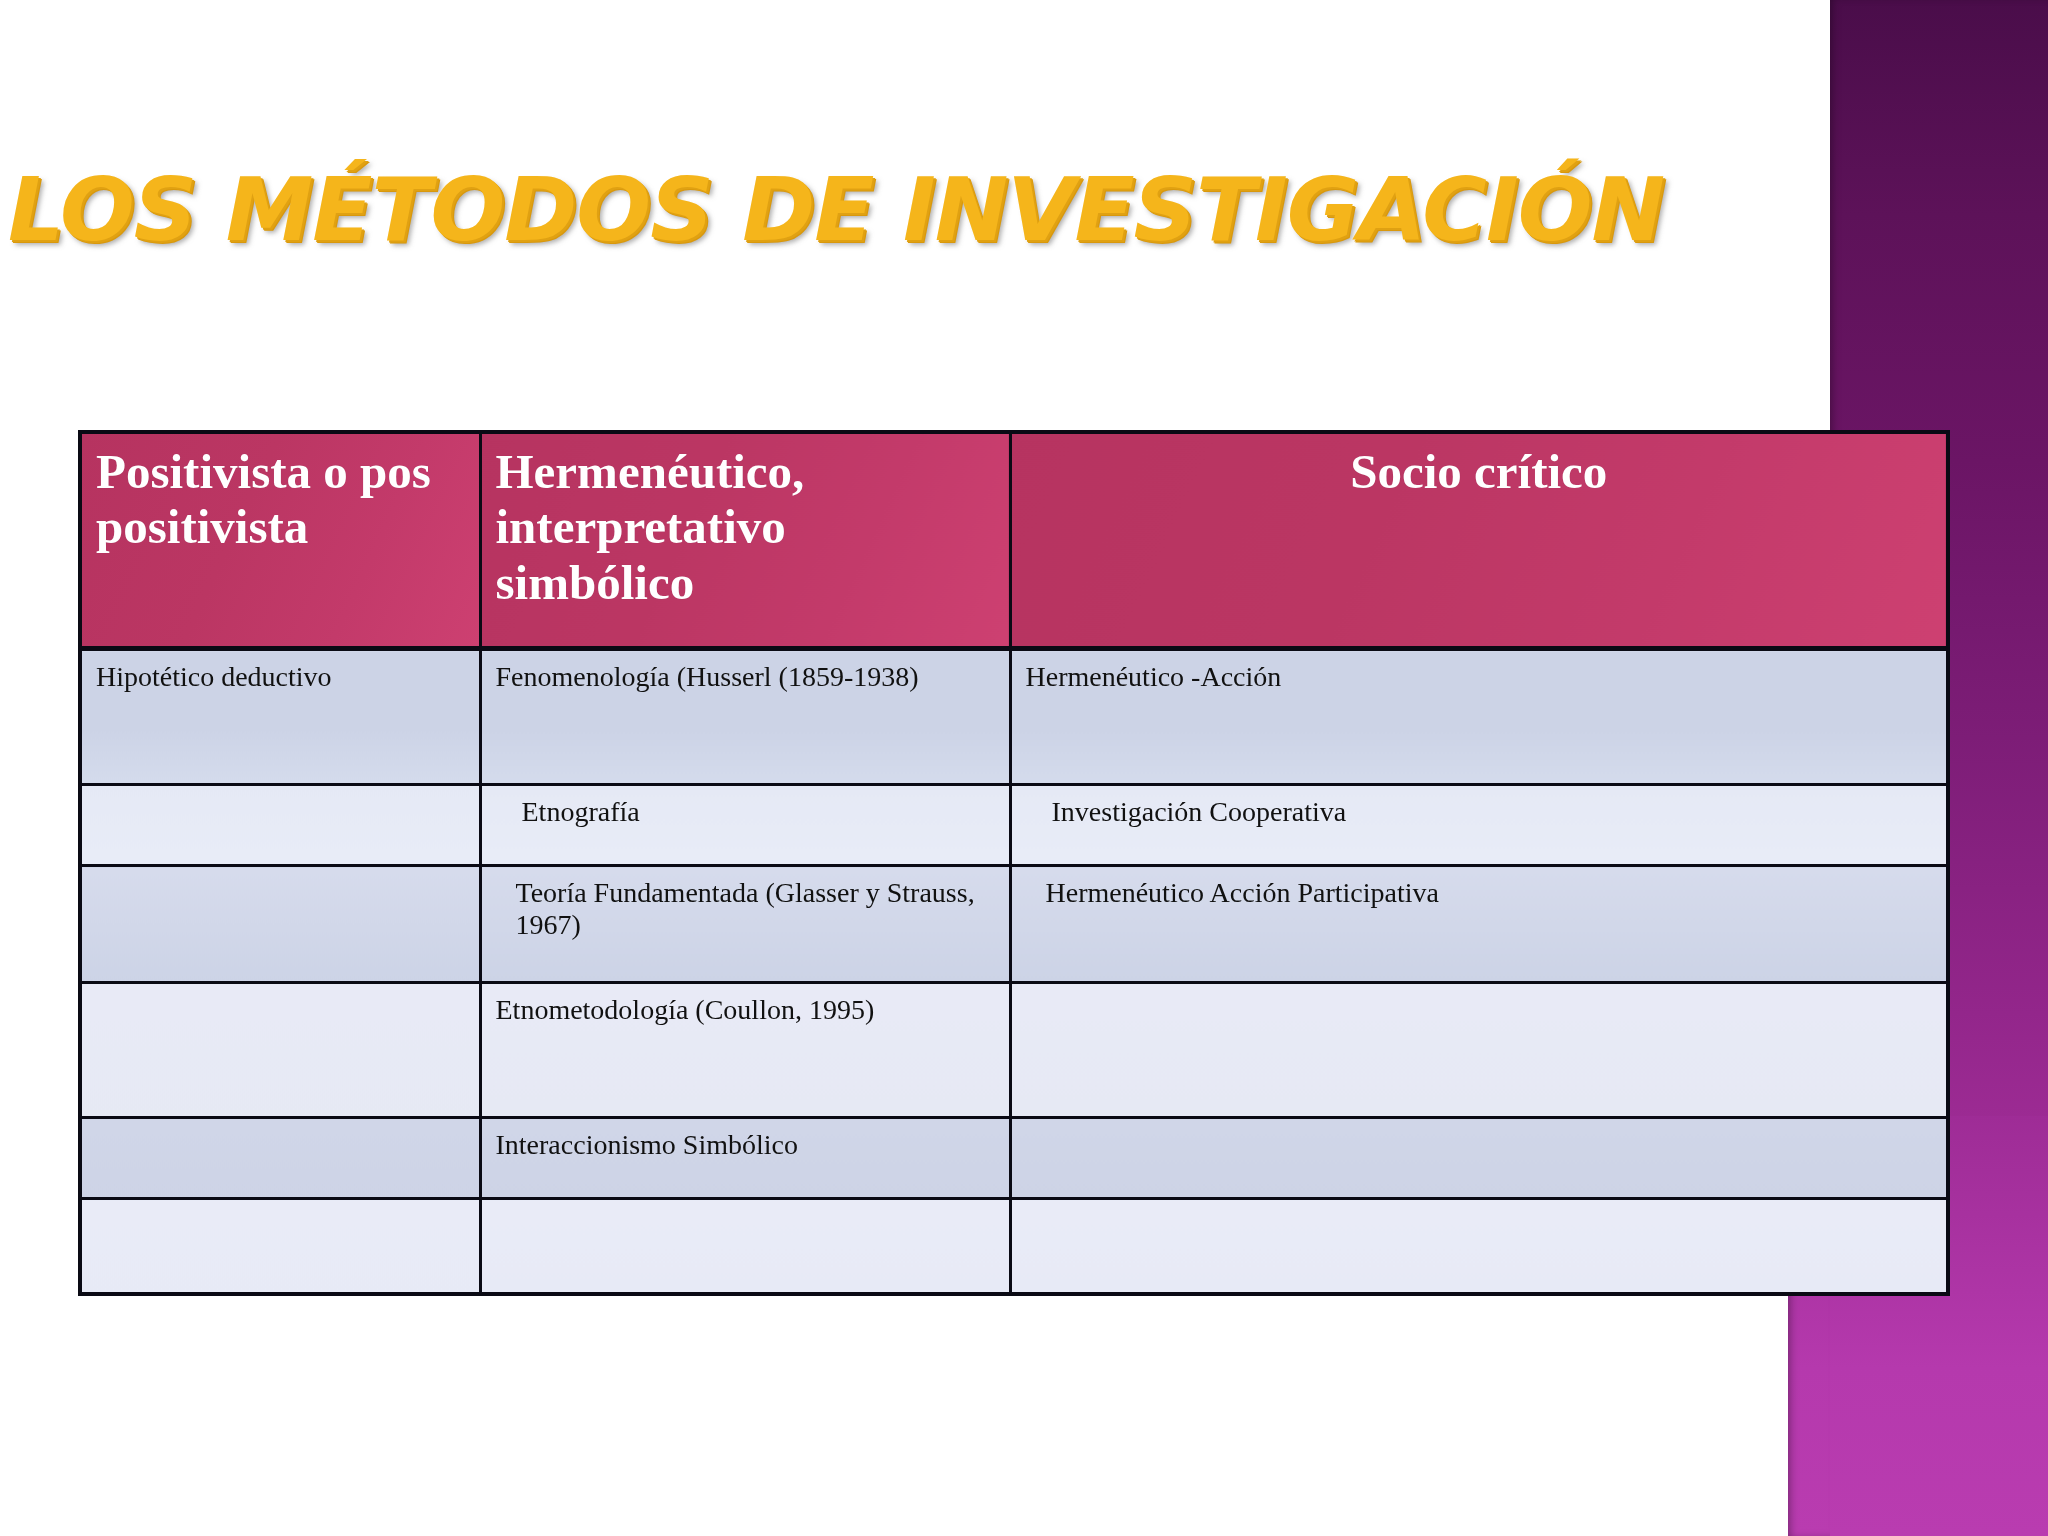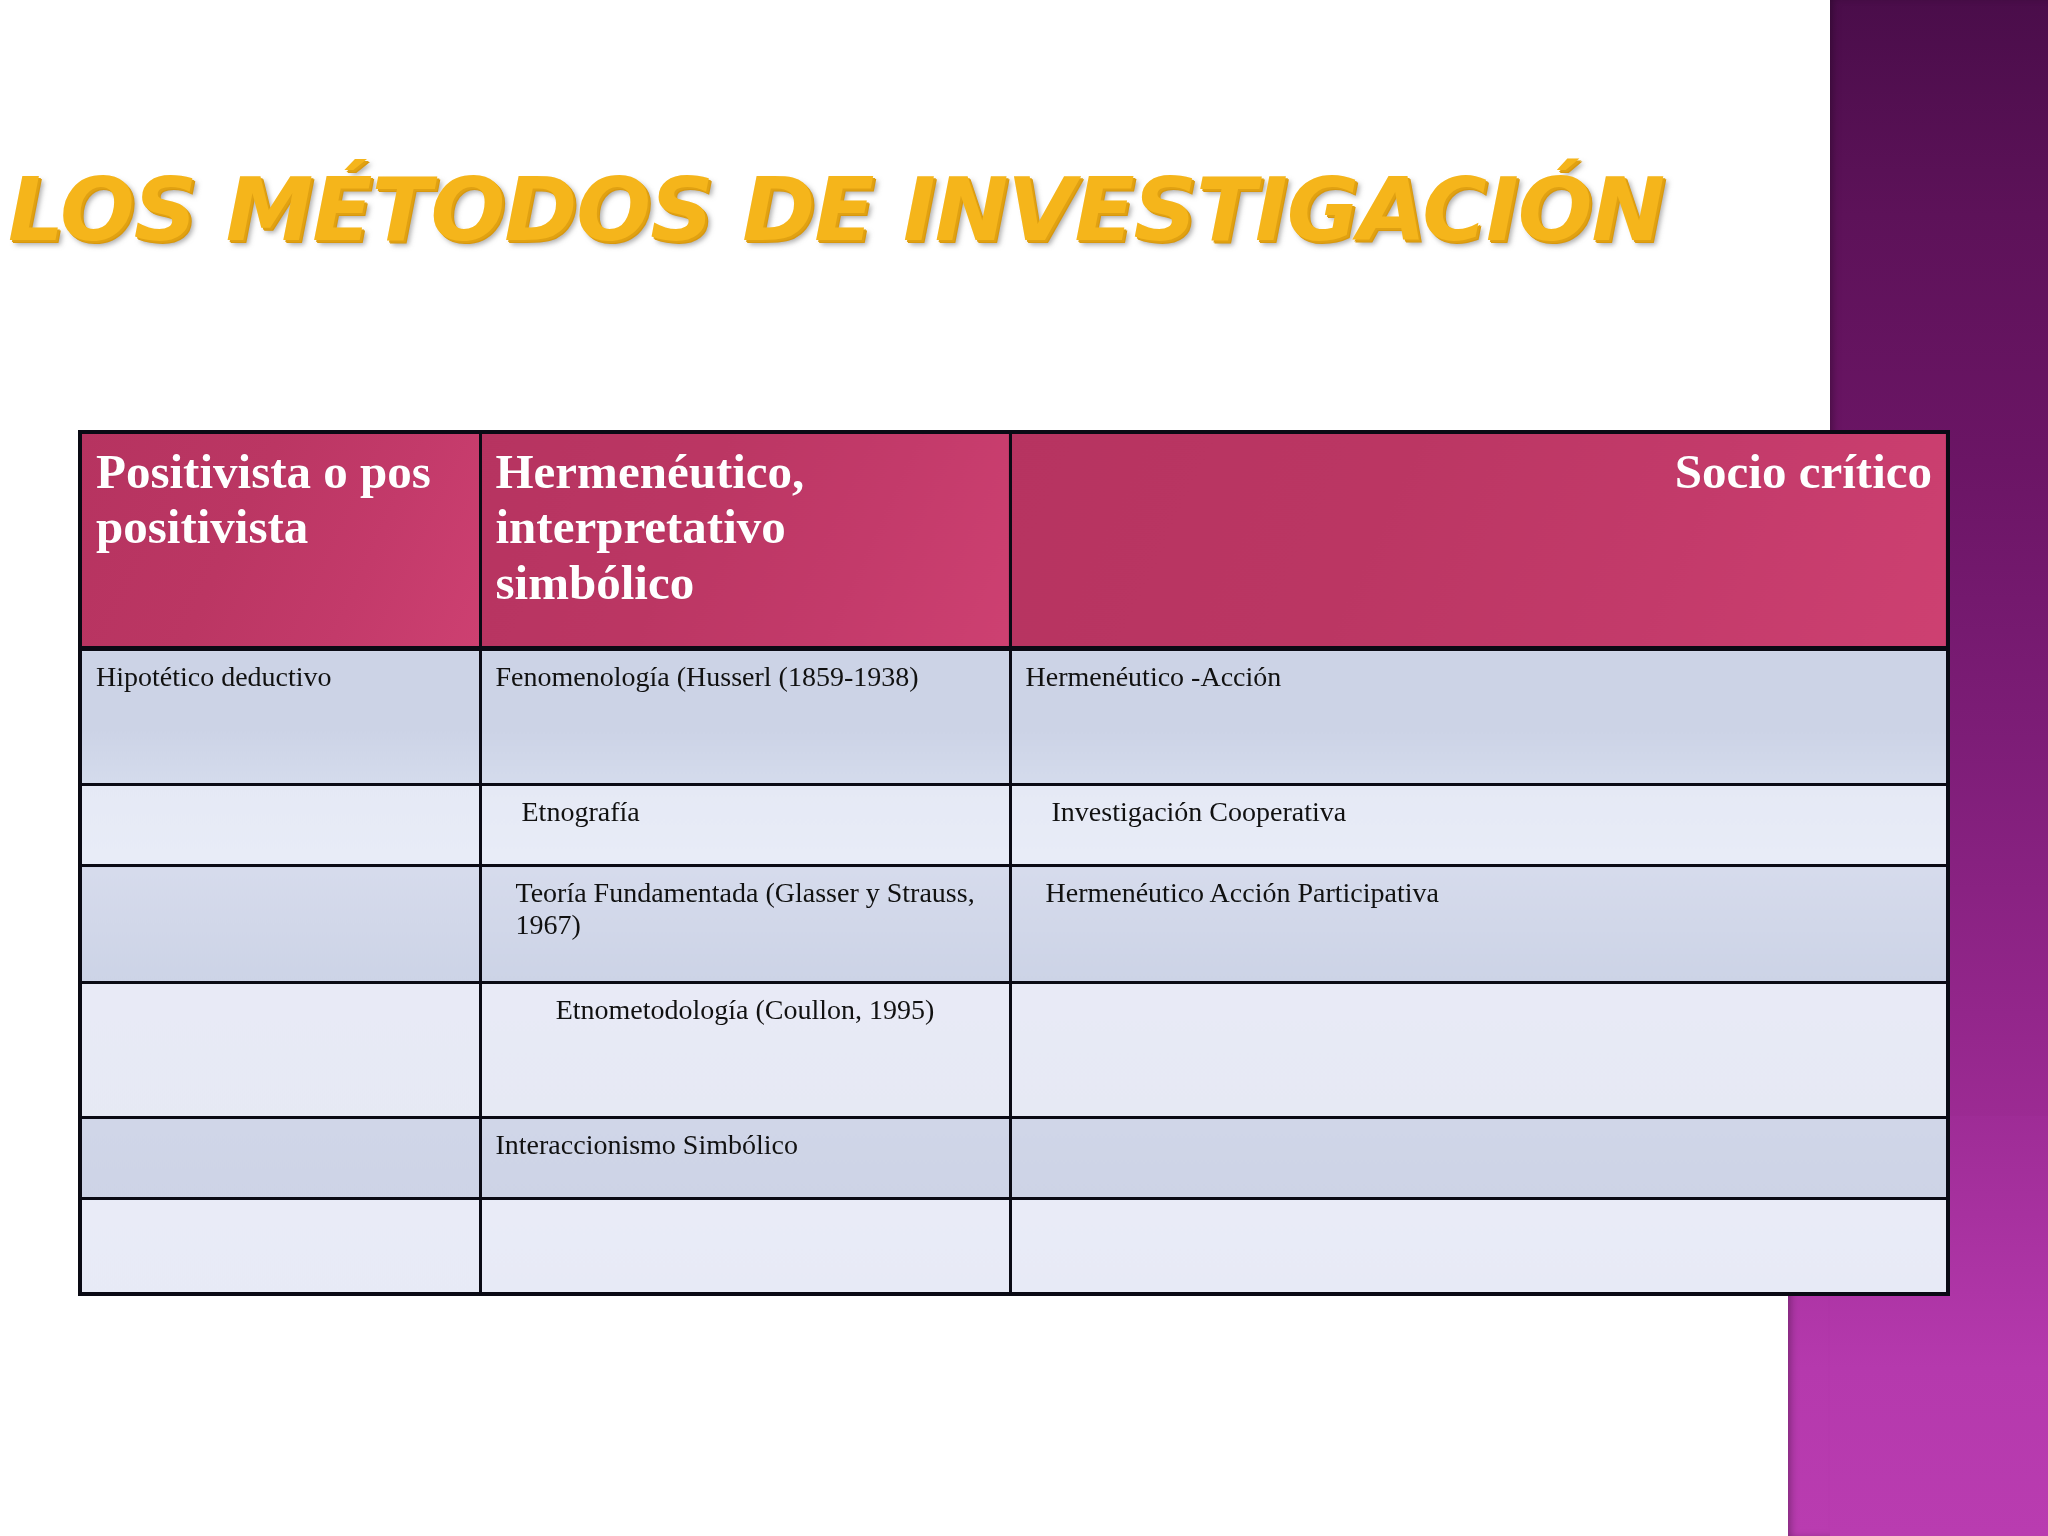--- a/index.html
+++ b/index.html
@@ -104,35 +104,35 @@
     color: #ffffff;
     font-weight: bold;
     font-size: 49px;
     line-height: 1.13;
     text-align: left;
     height: 190px;
     border-bottom-width: 5px;
     text-shadow: 0 0 1px rgba(0,0,0,0.12);
   }
   table.methods-table thead th.center {
-    text-align: right;
+    text-align: center;
     margin-left: 48px;
   }
 
   table.methods-table tbody td {
     font-size: 28px;
     line-height: 1.16;
     color: #111111;
     font-weight: normal;
   }
   
   tbody tr.shade-a td { background: linear-gradient(to bottom, #ccd3e6 0%, #ccd3e6 60%, #d4dbec 100%); }
   tbody tr.shade-b td { background: linear-gradient(to bottom, #e5e9f5 0%, #e8ecf7 100%); }
   tbody tr.shade-c td { background: linear-gradient(to bottom, #d6dbec 0%, #ccd3e6 100%); padding-left: 34px; }
-  tbody tr.shade-d td { background: linear-gradient(to bottom, #e8eaf6 0%, #e6e9f4 100%); text-align: center; }
+  tbody tr.shade-d td { background: linear-gradient(to bottom, #e8eaf6 0%, #e6e9f4 100%); }
   tbody tr.shade-e td { background: linear-gradient(to bottom, #d0d6e8 0%, #cdd3e6 100%); }
   tbody tr.shade-f td { background: linear-gradient(to bottom, #e9ebf7 0%, #e7eaf6 100%); }
 
   tbody tr.r1 td { height: 110px; }
   tbody tr.r2 td { height: 56px; padding-left: 40px; }
   tbody tr.r3 td { height: 92px; }
   tbody tr.r4 td { height: 110px; }
   tbody tr.r5 td { height: 56px; }
   tbody tr.r6 td { height: 70px; }
 </style>

